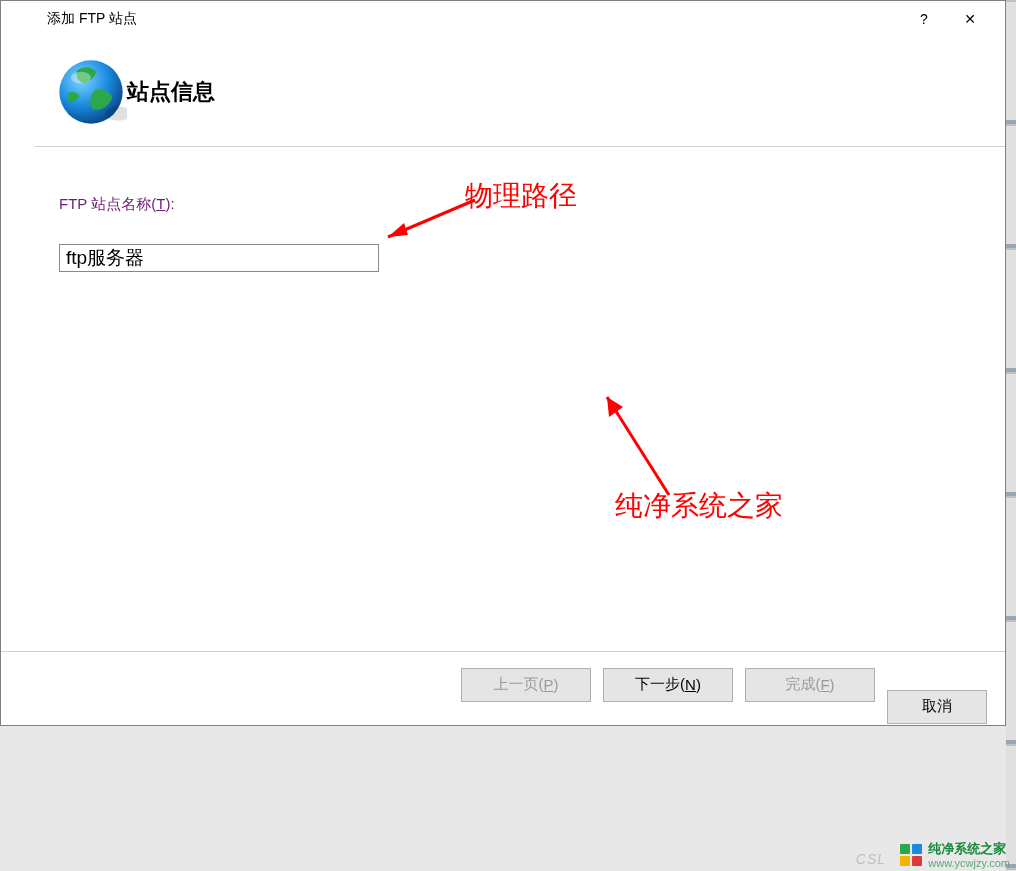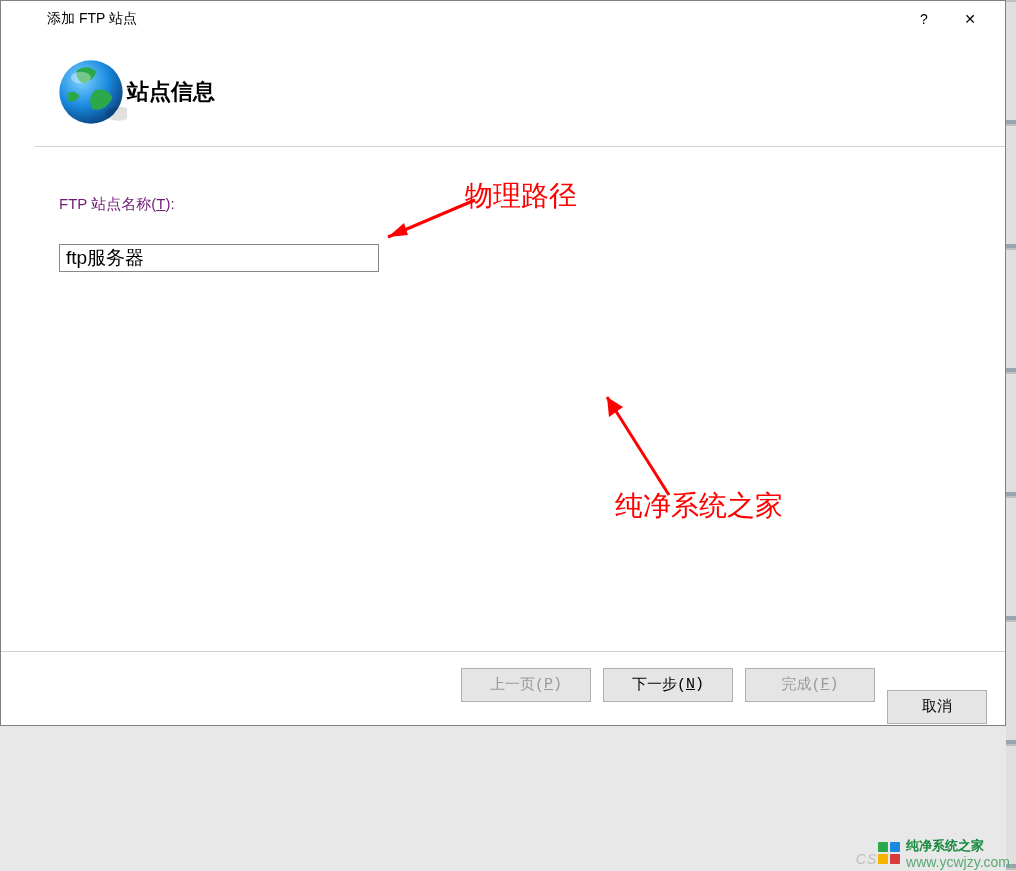--- a/index.html
+++ b/index.html
@@ -146,21 +146,21 @@
       align-items: center;
       gap: 12px;
       padding: 0 18px 0 0;
     }
     .wiz-btn {
       min-width: 130px;
       height: 34px;
       background: #e5e5e5;
       border: 1px solid #b0b0b0;
       font-size: 15px;
-      font-family: Liberation Mono, monospace;
+      font-family: Liberation Sans, sans-serif;
       display: flex;
       justify-content: center;
       align-items: center;
     }
     .wiz-btn.disabled { color: #9a9a9a; }
     .wiz-btn.small { min-width: 100px; margin-top: 44px; }
     .wiz-btn .hk { text-decoration: underline; }
     .watermark1 {
       position: absolute;
       right: 130px;
@@ -182,21 +182,21 @@
       font-weight: bold;
     }
     .watermark2 .logo {
       width: 22px; height: 22px;
       display: grid;
       grid-template-columns: 1fr 1fr;
       grid-template-rows: 1fr 1fr;
       gap: 2px;
     }
     .watermark2 .logo span { border-radius: 1px; }
-    .watermark2 .sub { font-size: 14px; color: #5aa876; font-weight: normal; display:block; line-height:1; }
+    .watermark2 .sub { font-size: 11px; color: #5aa876; font-weight: normal; display:block; line-height:1; }
     .right-strip {
       position: absolute;
       right: 0;
       top: 0;
       width: 10px;
       height: 871px;
       background: repeating-linear-gradient(
         to bottom,
         #c0c0c0 0px, #c0c0c0 2px,
         #e0e0e0 2px, #e0e0e0 120px,

